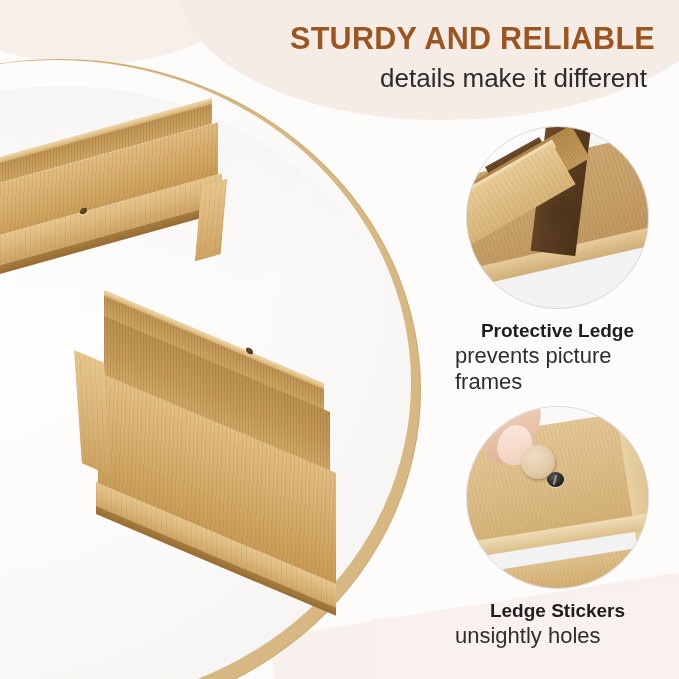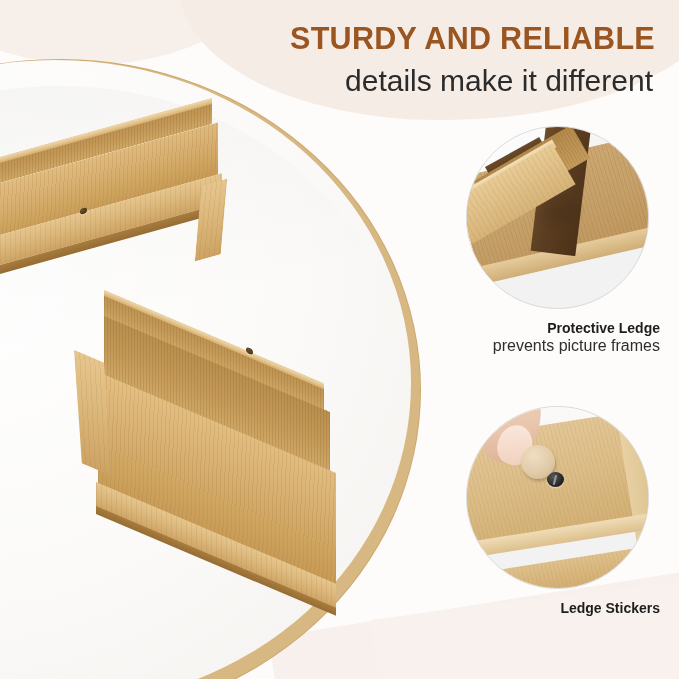--- a/index.html
+++ b/index.html
@@ -156,42 +156,42 @@
     box-shadow:0 1px 1px rgba(255,255,255,0.45);
   }
 
   
   .header{position:absolute; right:24px; top:22px; width:390px; text-align:right;}
   .title{
     font-size:30.5px; font-weight:bold; letter-spacing:0.3px;
     color:#9a5520; line-height:1.05; margin:0 0 10px 0; white-space:nowrap;
   }
   .subtitle{
-    font-size:30px; font-weight:400; color:#2b2b2b;
-    line-height:1.15; margin:2px; white-space:nowrap;
+    font-size:26px; font-weight:400; color:#2b2b2b;
+    line-height:1.15; margin:8px; white-space:nowrap;
   }
 
   
   .feature{position:absolute; width:205px;}
   #feature-ledge{left:455px; top:126px;}
   #feature-sticker{left:455px; top:406px;}
 
   .photo-circle{
     position:relative; width:181px; height:181px; margin:0 auto;
     border-radius:50%; overflow:hidden;
     border:1px solid #d9d9d9;
     background:#f2f2f2;
   }
   .cap-title{
-    margin:11px 0 0 0; text-align:right;
-    font-size:14px; font-weight:bold; color:#1d1d1d;
+    margin:11px 0 0 0; text-align:center;
+    font-size:19px; font-weight:bold; color:#1d1d1d;
   }
   .cap-body{
-    margin:1px 0 0 0; text-align:right;
-    font-size:16px; font-weight:400; color:#2e2e2e; line-height:1.18;
+    margin:1px 0 0 0; text-align:left;
+    font-size:22px; font-weight:400; color:#2e2e2e; line-height:1.18;
   }
 
   
   .iA-wallL{position:absolute; left:0; top:0; width:46%; height:64%; background:#fbfbfb;}
   .iA-wallR{position:absolute; left:44%; top:0; width:60%; height:36%;
             background:linear-gradient(180deg,#f6f6f6,#efeeec);}
   .iA-deck{
     position:absolute; left:-6%; top:28%; width:128%; height:60%;
     background:
       repeating-linear-gradient(86deg, rgba(140,104,54,0.17) 0 1px, rgba(0,0,0,0) 1px 4px),
@@ -360,15 +360,16 @@
       <div class="iB-board"></div>
       <div class="iB-rightRail"></div>
       <div class="iB-boardEdge"></div>
       <div class="iB-lowerRail"></div>
       <div class="iB-screw"></div>
       <div class="iB-thumb"></div>
       <div class="iB-nail"></div>
       <div class="iB-sticker"></div>
     </div>
     <p class="cap-title">Ledge Stickers</p>
+    <p class="cap-body">unsightly holes</p>
   </div>
 
 </div>
 
 </body></html>

